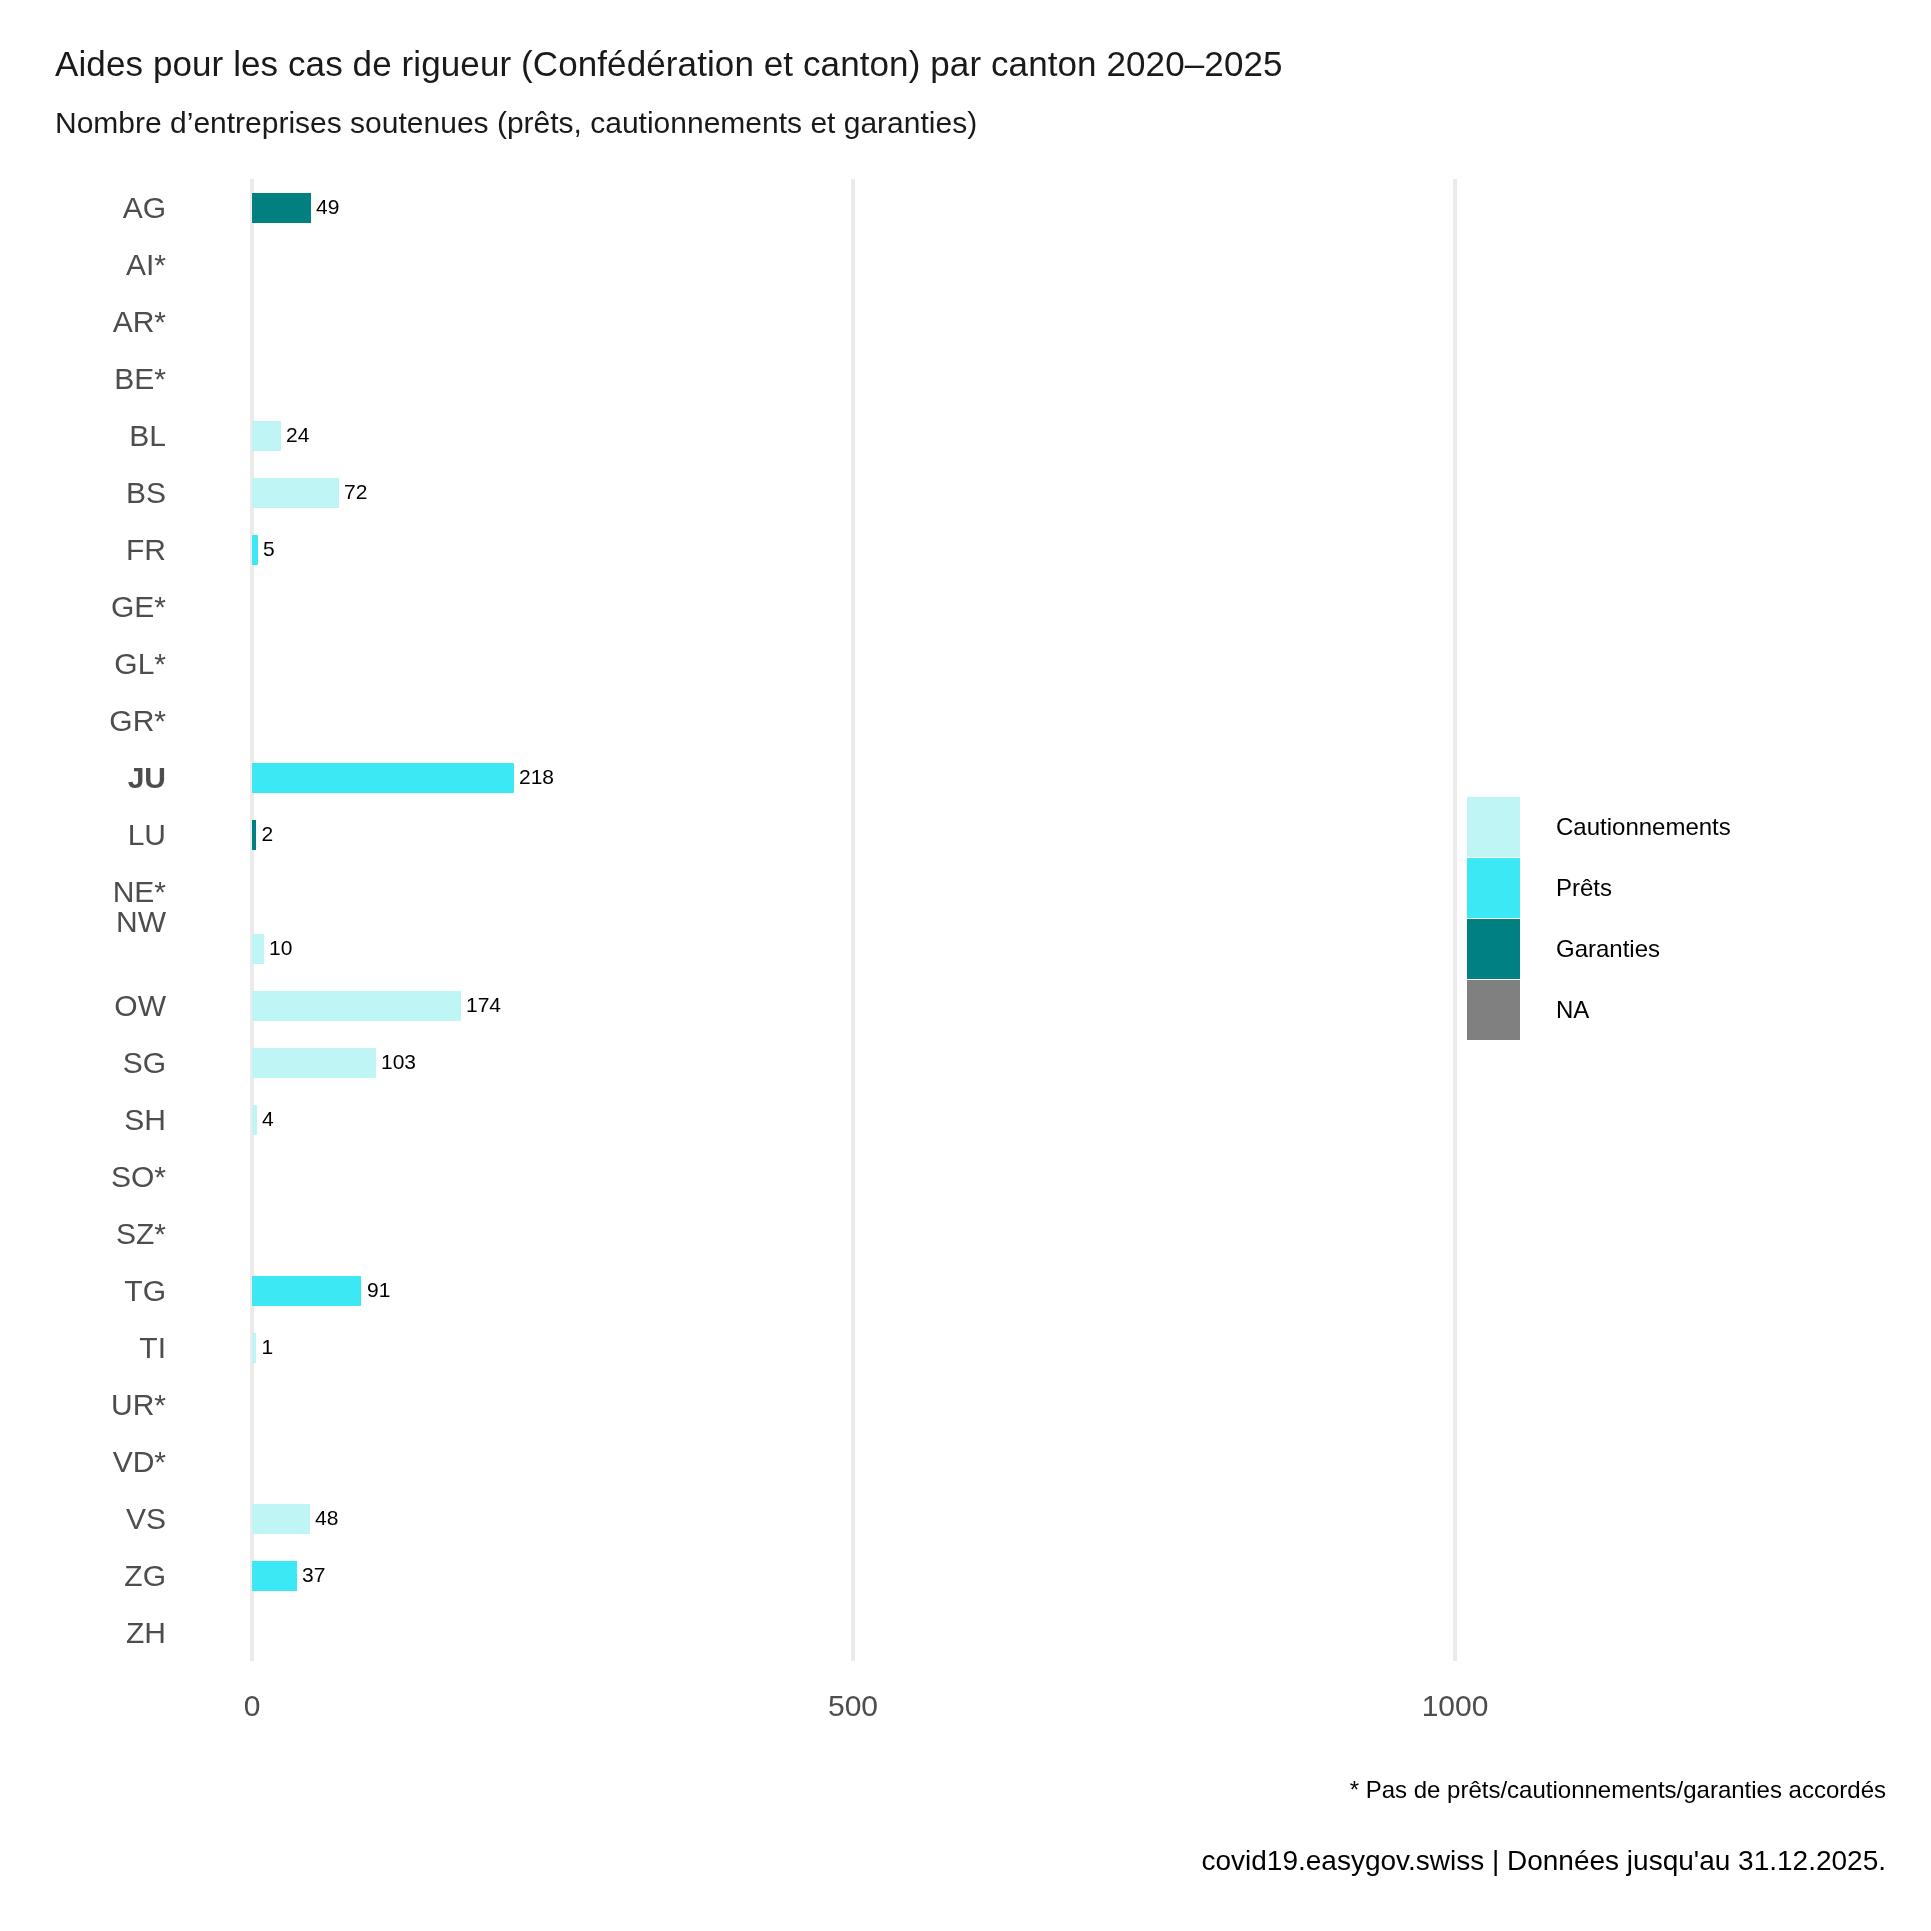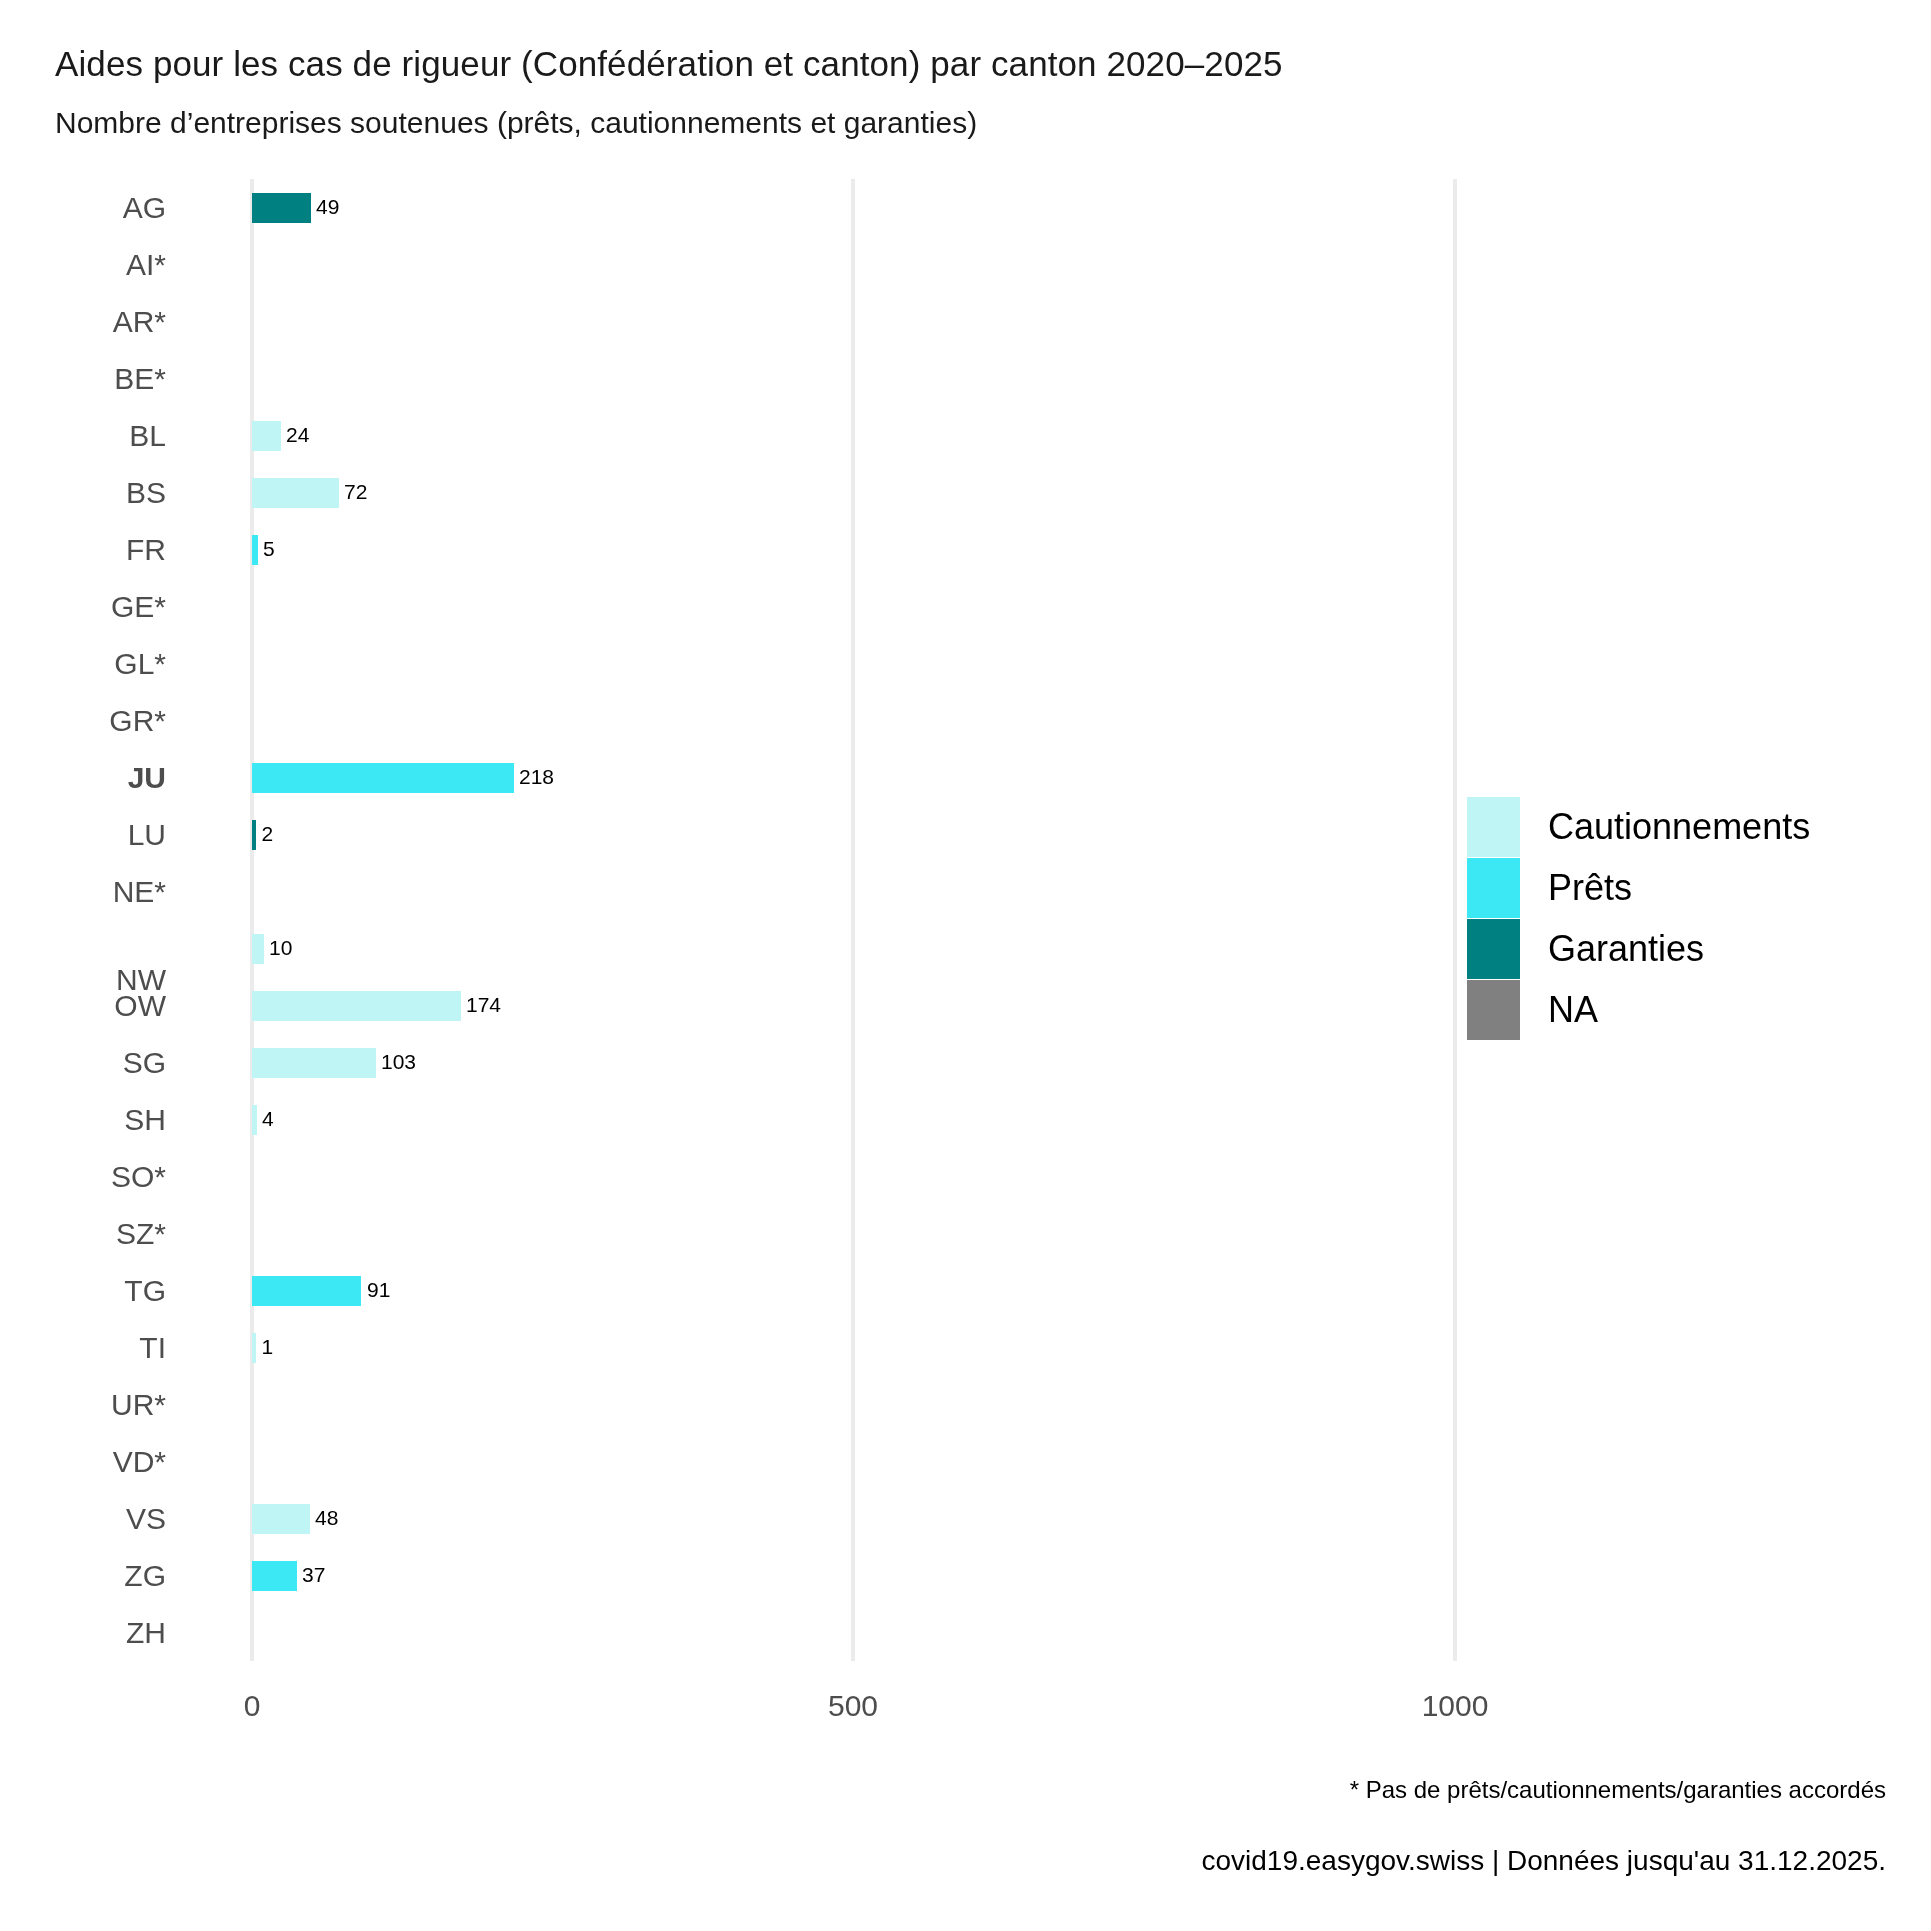--- a/index.html
+++ b/index.html
@@ -121,22 +121,22 @@
     display: flex;
     align-items: center;
     height: 61px;
   }
   .legend-swatch {
     width: 53px;
     height: 60px;
     flex: 0 0 auto;
   }
   .legend-label {
-    margin-left: 28px;
-    font-size: 36px;
+    margin-left: 36px;
+    font-size: 24px;
     color: #000;
     white-space: nowrap;
   }
 
   
   #footnote-asterisk {
     position: absolute;
     right: 45px;
     top: 1776px;
     font-size: 24px;
@@ -167,21 +167,21 @@
     <div class="y-tick" style="top: 171px;">BE*</div>
     <div class="y-tick" style="top: 228px;">BL</div>
     <div class="y-tick" style="top: 285px;">BS</div>
     <div class="y-tick" style="top: 342px;">FR</div>
     <div class="y-tick" style="top: 399px;">GE*</div>
     <div class="y-tick" style="top: 456px;">GL*</div>
     <div class="y-tick" style="top: 513px;">GR*</div>
     <div class="y-tick" style="top: 570px; font-weight: bold;">JU</div>
     <div class="y-tick" style="top: 627px;">LU</div>
     <div class="y-tick" style="top: 684px;">NE*</div>
-    <div class="y-tick" style="top: 772px;">NW</div>
+    <div class="y-tick" style="top: 714px;">NW</div>
     <div class="y-tick" style="top: 798px;">OW</div>
     <div class="y-tick" style="top: 855px;">SG</div>
     <div class="y-tick" style="top: 912px;">SH</div>
     <div class="y-tick" style="top: 969px;">SO*</div>
     <div class="y-tick" style="top: 1026px;">SZ*</div>
     <div class="y-tick" style="top: 1083px;">TG</div>
     <div class="y-tick" style="top: 1140px;">TI</div>
     <div class="y-tick" style="top: 1197px;">UR*</div>
     <div class="y-tick" style="top: 1254px;">VD*</div>
     <div class="y-tick" style="top: 1311px;">VS</div>

